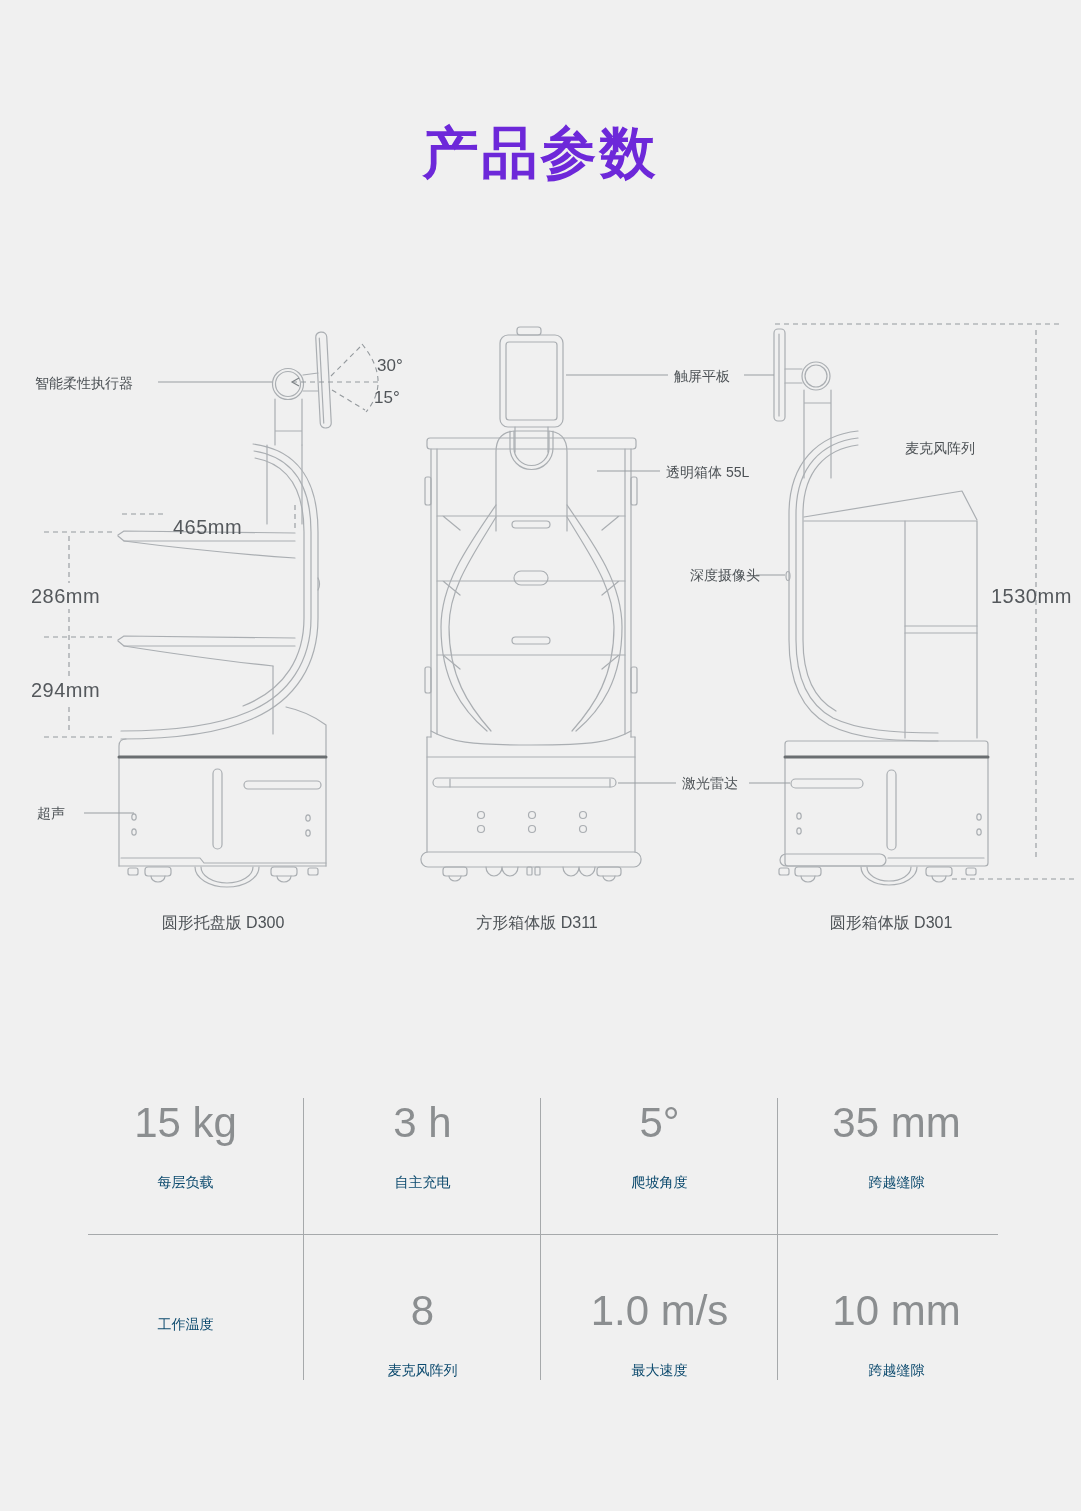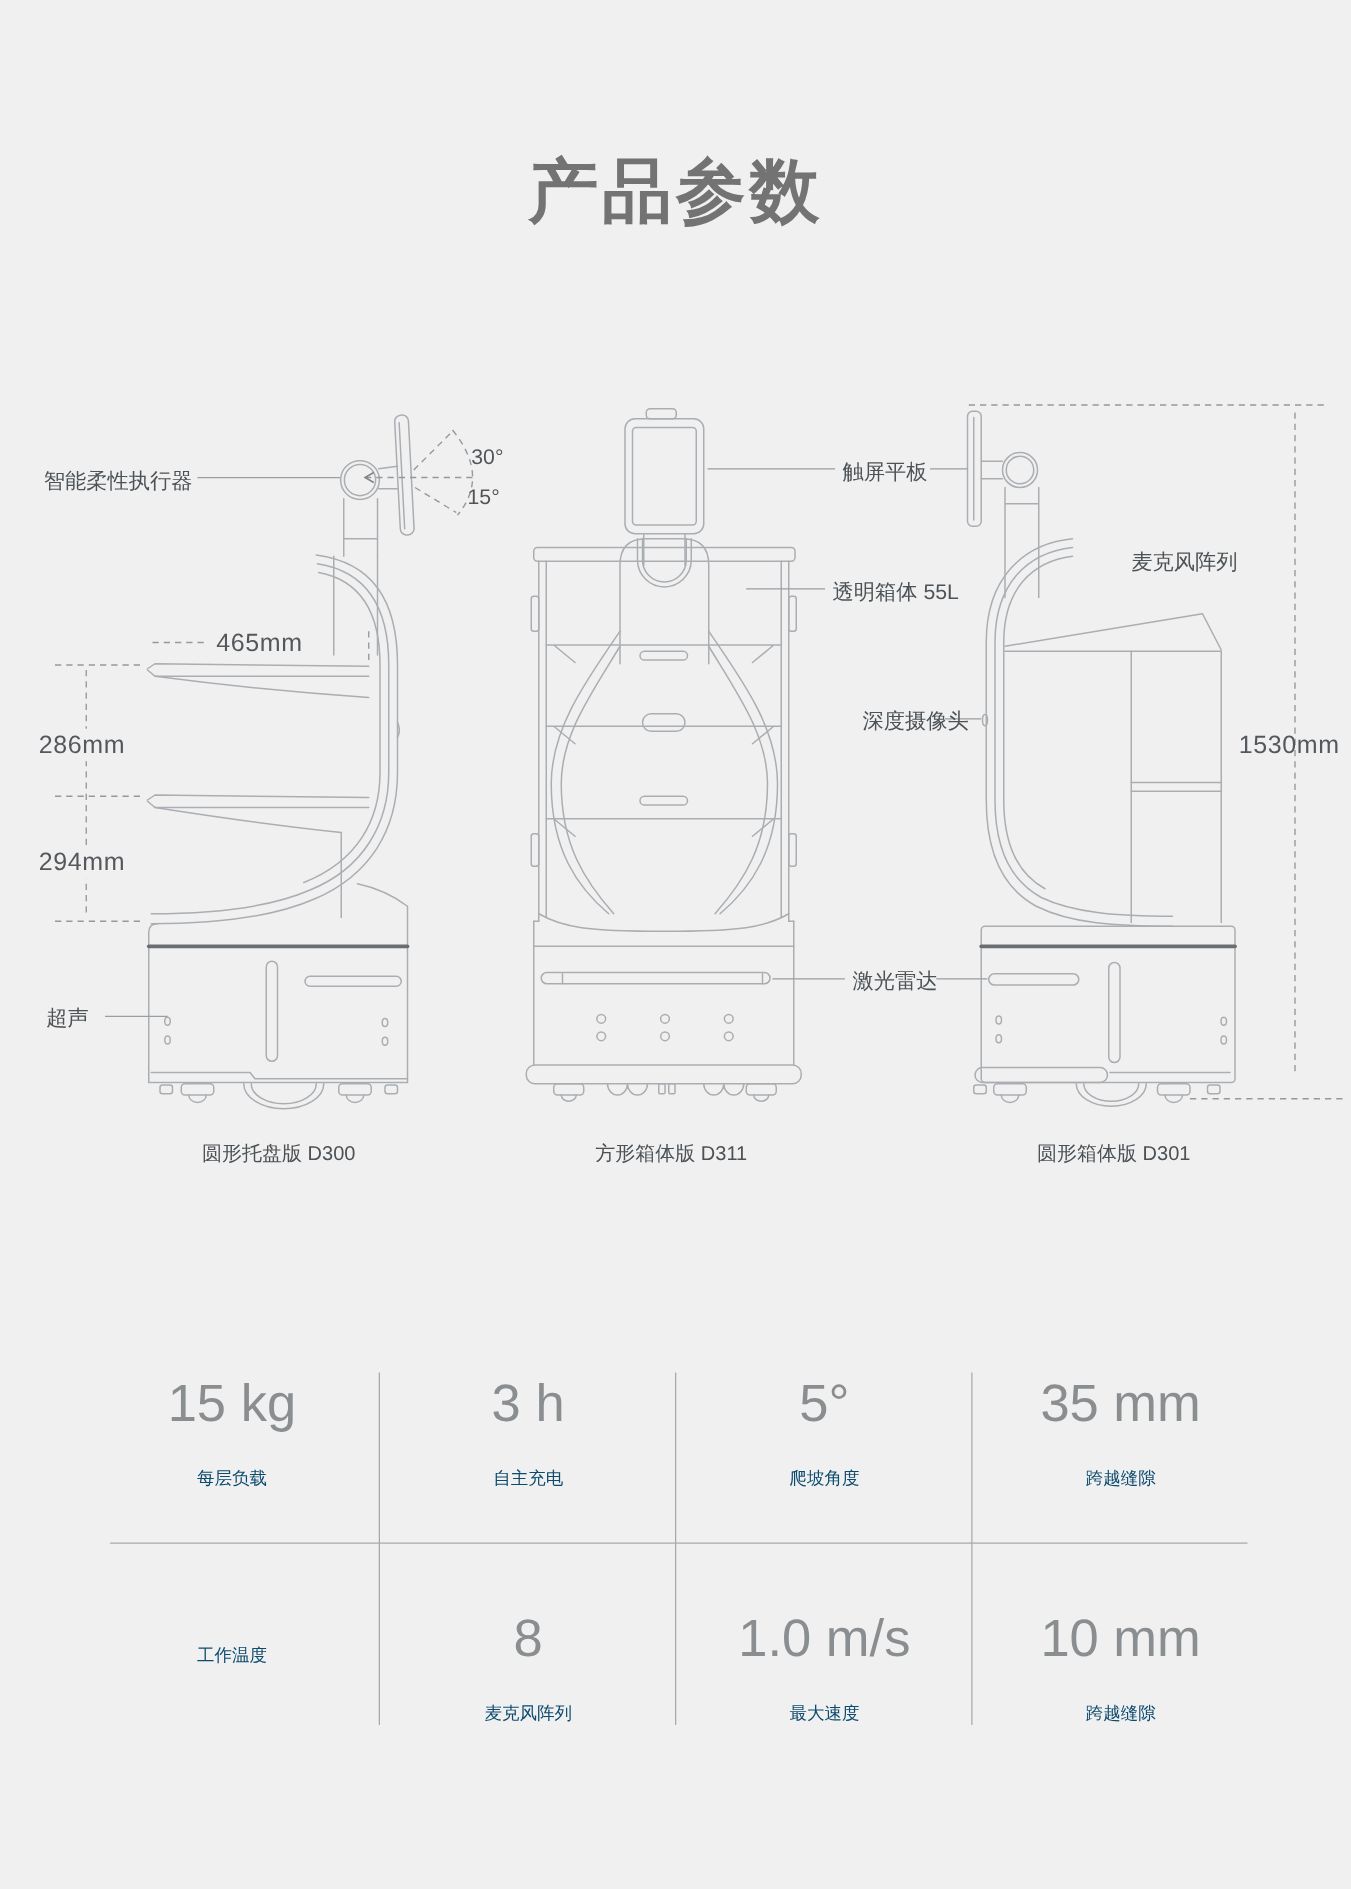--- a/index.html
+++ b/index.html
@@ -8,26 +8,26 @@
     width:1081px;height:1511px;
     margin:0 auto;
     background:#f0f0f0;
     overflow:hidden;
     font-family:"Liberation Sans","DejaVu Sans",sans-serif;
   }
   .page-title{
     position:absolute;left:0;top:122px;width:100%;
     text-align:center;
     font-size:56px;font-weight:600;letter-spacing:3px;
-    color:#737373;line-height:1.1;
+    color:#6d28d9;line-height:1.1;
   }
   #art{position:absolute;left:0;top:0;z-index:1;}
   .anno{
     position:absolute;z-index:2;
-    font-size:17px;color:#4d5256;line-height:1.2;white-space:nowrap;
+    font-size:14px;color:#4d5256;line-height:1.2;white-space:nowrap;
   }
   .angle{font-size:17px;color:#515559;margin-left:27px;}
   .dim{font-size:20px;color:#54585c;letter-spacing:0.5px;}
   .masked{background:#f0f0f0;padding:1px 3px;}
   .cap{
     position:absolute;top:913px;width:220px;z-index:2;
     text-align:center;font-size:16px;color:#4c5155;white-space:nowrap;
   }
   
   .spec-grid{position:absolute;left:67px;top:1098px;width:948px;z-index:2;}
@@ -223,21 +223,21 @@
       <path d="M597,471 L660,471"></path>
       <path d="M756,575 L785,575"></path>
       <path d="M618,783 L676,783"></path>
       <path d="M749,783 L790,783"></path>
     </g>
   </svg>
 
   <div class="anno" style="left:35px;top:375px;">智能柔性执行器</div>
   <div class="anno angle" style="left:350px;top:356px;">30°</div>
   <div class="anno angle" style="left:347px;top:388px;">15°</div>
-  <div class="anno dim" style="left:173px;top:503px;">465mm</div>
+  <div class="anno dim" style="left:173px;top:515px;">465mm</div>
   <div class="anno dim masked" style="left:28px;top:571px;margin-top:12px;">286mm</div>
   <div class="anno dim masked" style="left:28px;top:677px;">294mm</div>
   <div class="anno" style="left:37px;top:805px;">超声</div>
   <div class="anno" style="left:674px;top:368px;">触屏平板</div>
   <div class="anno" style="left:666px;top:464px;">透明箱体 55L</div>
   <div class="anno" style="left:674px;top:567px;margin-left:16px;">深度摄像头</div>
   <div class="anno" style="left:682px;top:775px;">激光雷达</div>
   <div class="anno" style="left:905px;top:440px;">麦克风阵列</div>
   <div class="anno dim" style="left:991px;top:584px;">1530mm</div>
 

